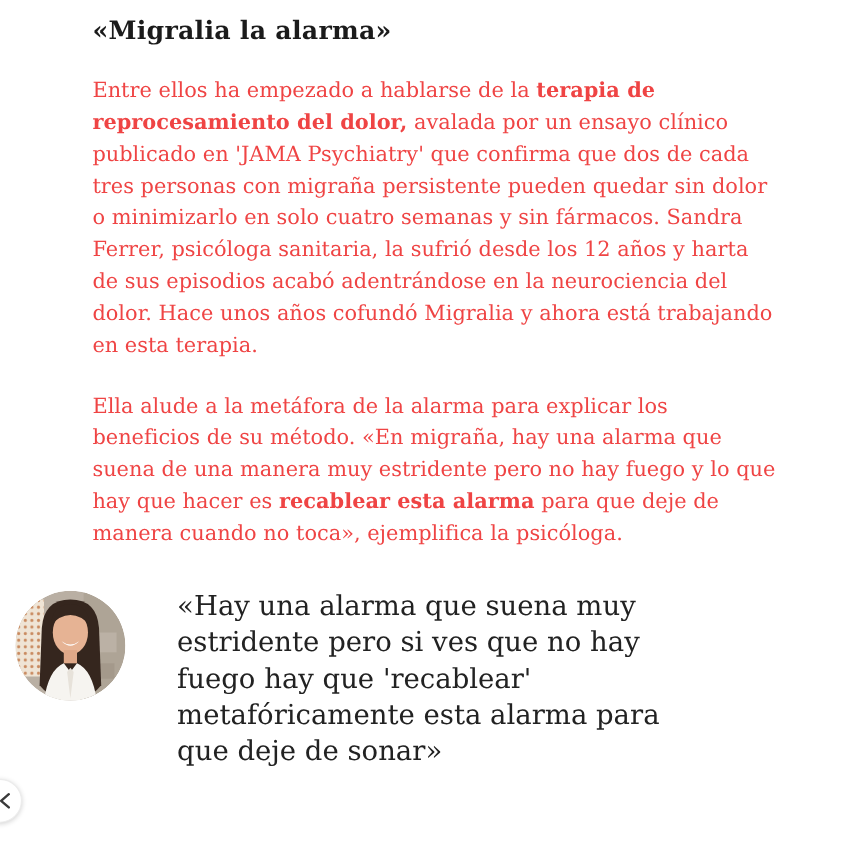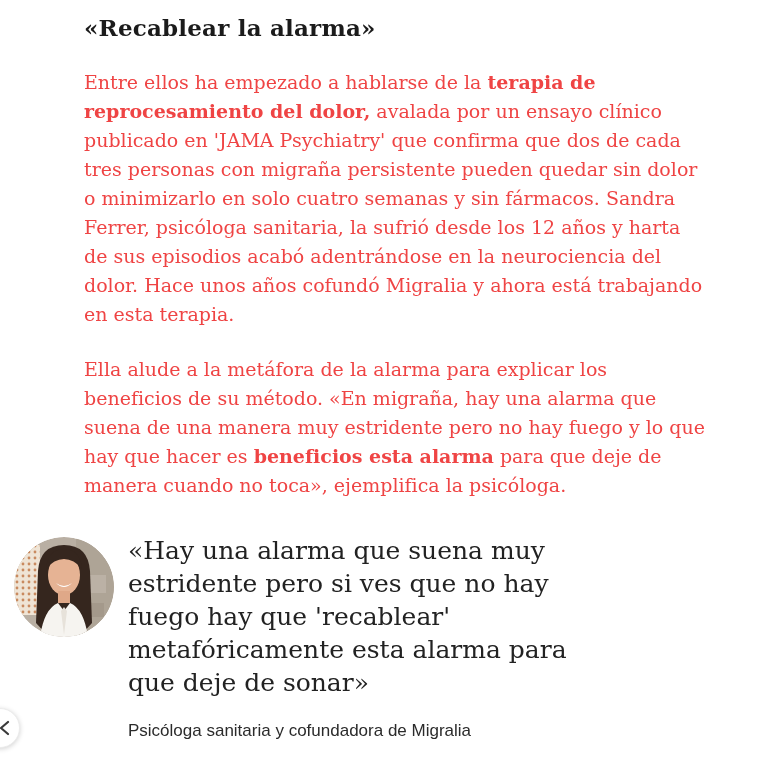--- a/index.html
+++ b/index.html
@@ -28,21 +28,21 @@
     color: #ef4444;
     max-width: 622px;
   }
   .b { font-weight: 700; }
 
   
   .quote-block {
     margin: 34px 0 4px -70px; 
     display: flex;
     align-items: flex-start;
-    gap: 14px;
+    gap: 47px;
   }
   .avatar-wrap {
     flex: 0 0 100px;
     width: 100px;
     height: 100px;
     border-radius: 50%;
     overflow: hidden;
     margin-top: 3px;
   }
   .quote-col { max-width: 470px; }
@@ -84,28 +84,28 @@
     justify-content: center;
     cursor: pointer;
   }
   .floating-btn svg { display: block; margin-left: 10px; }
 </style>
 </head>
 <body>
 
 <main class="article">
 
-  <h2 class="article-title">«Recablear la alarma»</h2>
+  <h2 class="article-title">«Migralia la alarma»</h2>
 
   <p class="body-par">
     <span>Entre ellos ha empezado a hablarse de la </span><span class="b">terapia de reprocesamiento del dolor,</span><span> avalada por un ensayo clínico publicado en 'JAMA Psychiatry' que confirma que dos de cada tres personas con migraña persistente pueden quedar sin dolor o minimizarlo en solo cuatro semanas y sin fármacos. Sandra Ferrer, psicóloga sanitaria, la sufrió desde los 12 años y harta de sus episodios acabó adentrándose en la neurociencia del dolor. Hace unos años cofundó Migralia y ahora está trabajando en esta terapia.</span>
   </p>
 
   <p class="body-par">
-    <span>Ella alude a la metáfora de la alarma para explicar los beneficios de su método. «En migraña, hay una alarma que suena de una manera muy estridente pero no hay fuego y lo que hay que hacer es </span><span class="b">beneficios esta alarma</span><span> para que deje de manera cuando no toca», ejemplifica la psicóloga.</span>
+    <span>Ella alude a la metáfora de la alarma para explicar los beneficios de su método. «En migraña, hay una alarma que suena de una manera muy estridente pero no hay fuego y lo que hay que hacer es </span><span class="b">recablear esta alarma</span><span> para que deje de manera cuando no toca», ejemplifica la psicóloga.</span>
   </p>
 
   <section class="quote-block">
 
     <div class="avatar-wrap">
       
       <svg width="100" height="100" viewBox="0 0 100 100">
         <defs>
           <clipPath id="circ">
               <circle cx="50" cy="50" r="50"></circle>
@@ -134,21 +134,20 @@
 
           <path d="M26 100 Q30 72 44 66 L50 74 L56 66 Q70 72 74 100 Z" fill="#f6f4f0"></path>
           <path d="M47 74 L50 98 L53 74 L50 70 Z" fill="#e7e2da"></path>
         </g>
       </svg>
     </div>
 
     <div class="quote-col">
       <blockquote class="quote-text">«Hay una alarma que suena muy estridente pero si ves que no hay fuego hay que 'recablear' metafóricamente esta alarma para que deje de sonar»</blockquote>
       <div class="quote-attribution">
-        <div class="quote-role">Psicóloga sanitaria y cofundadora de Migralia</div>
       </div>
     </div>
 
   </section>
 
 </main>
 
 <div class="floating-btn">
   <svg width="14" height="16" viewBox="0 0 14 16">
     <path d="M10 2 L3 8 L10 14" fill="none" stroke="#3a3a3a" stroke-width="2.2" stroke-linecap="round" stroke-linejoin="round"></path>

